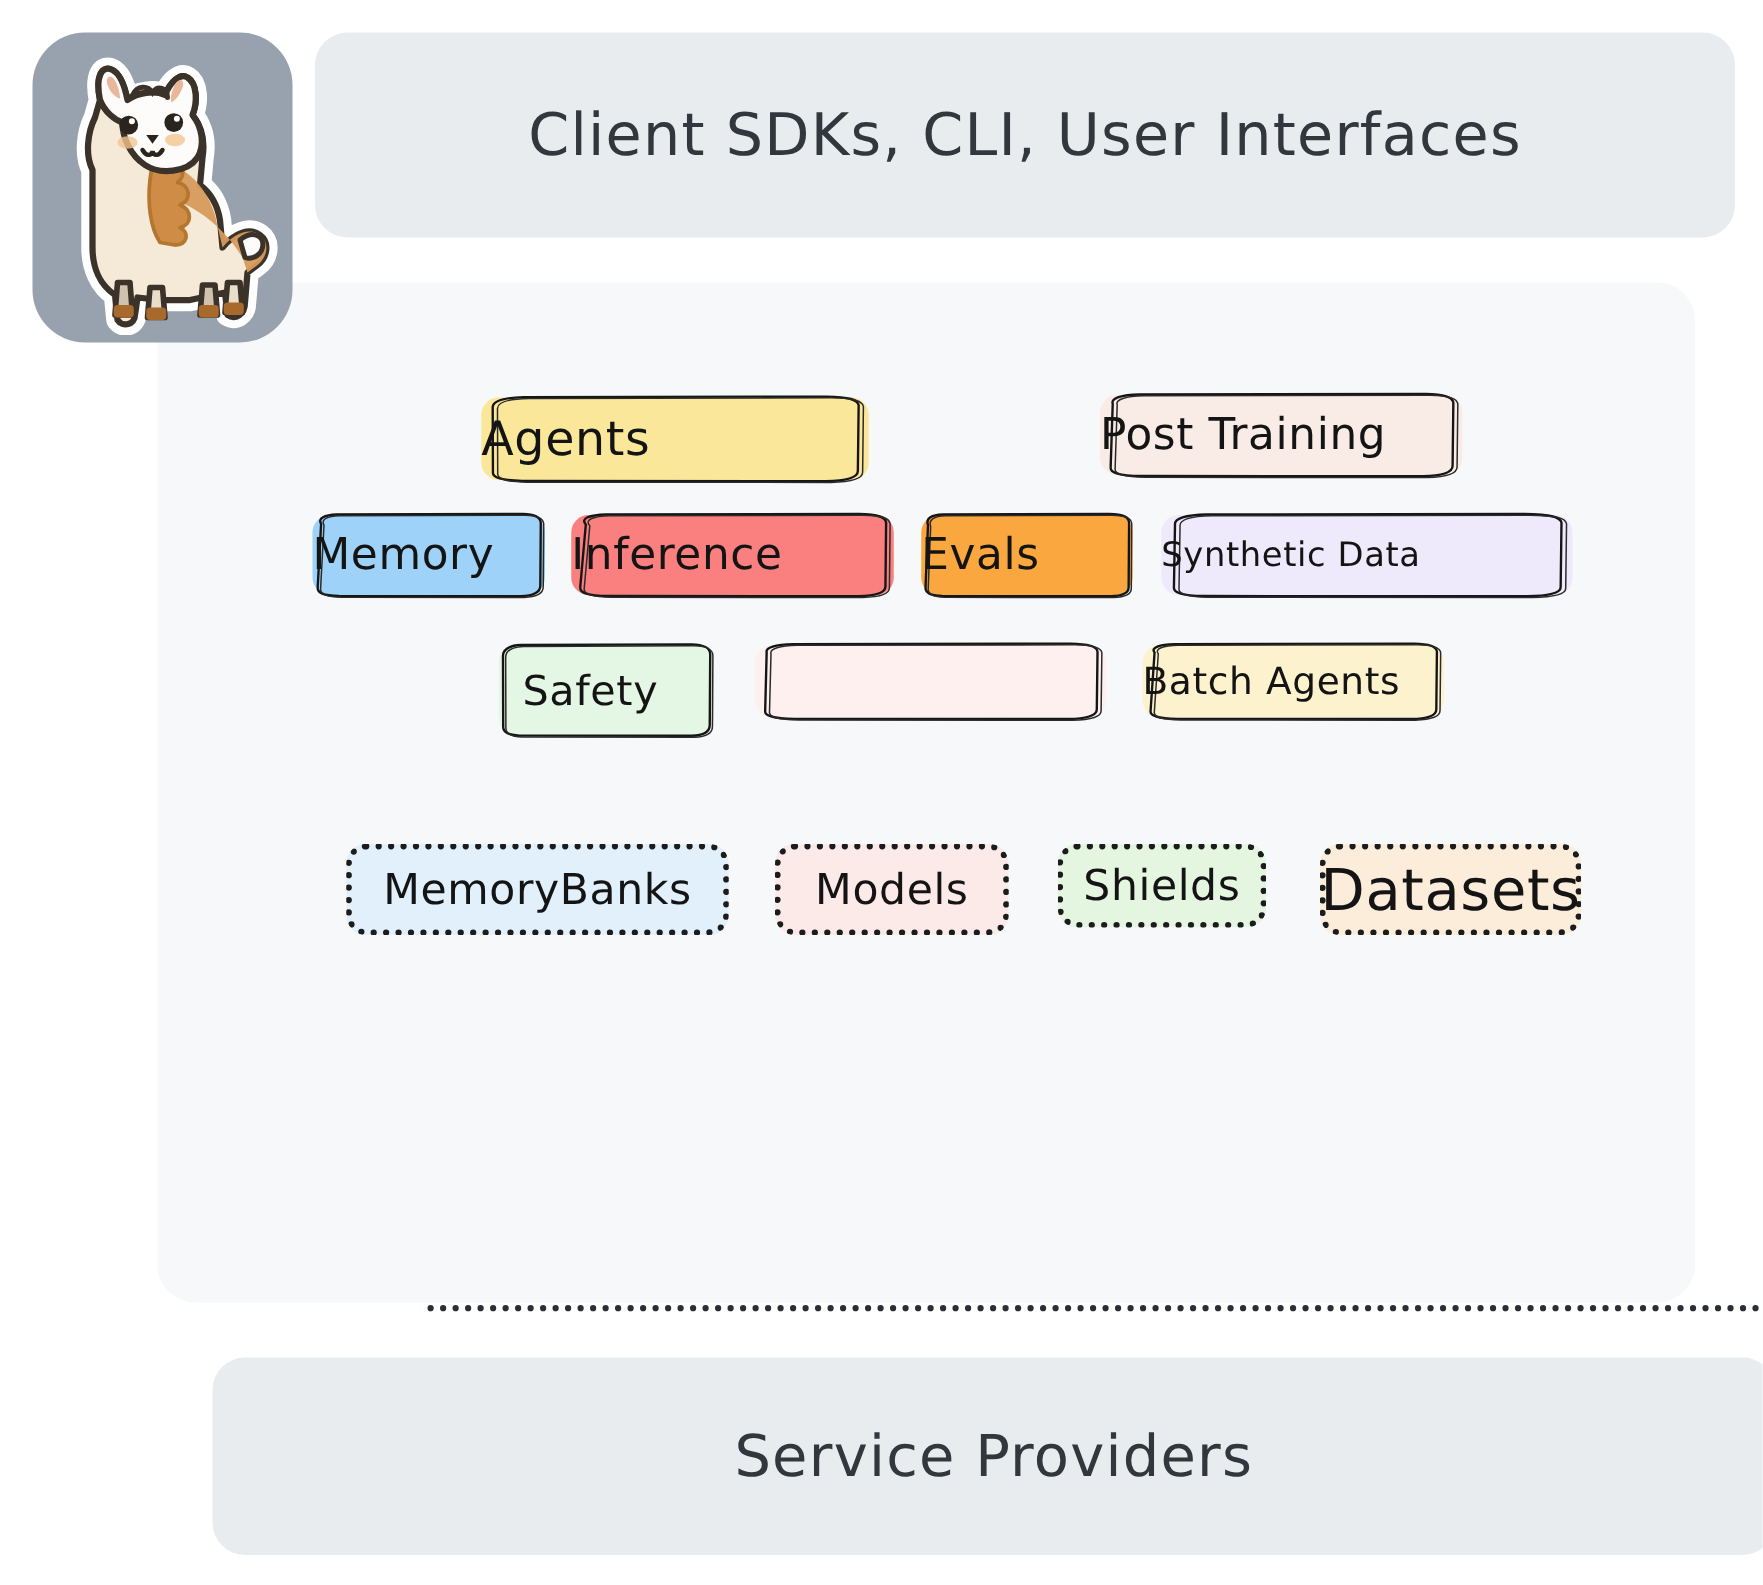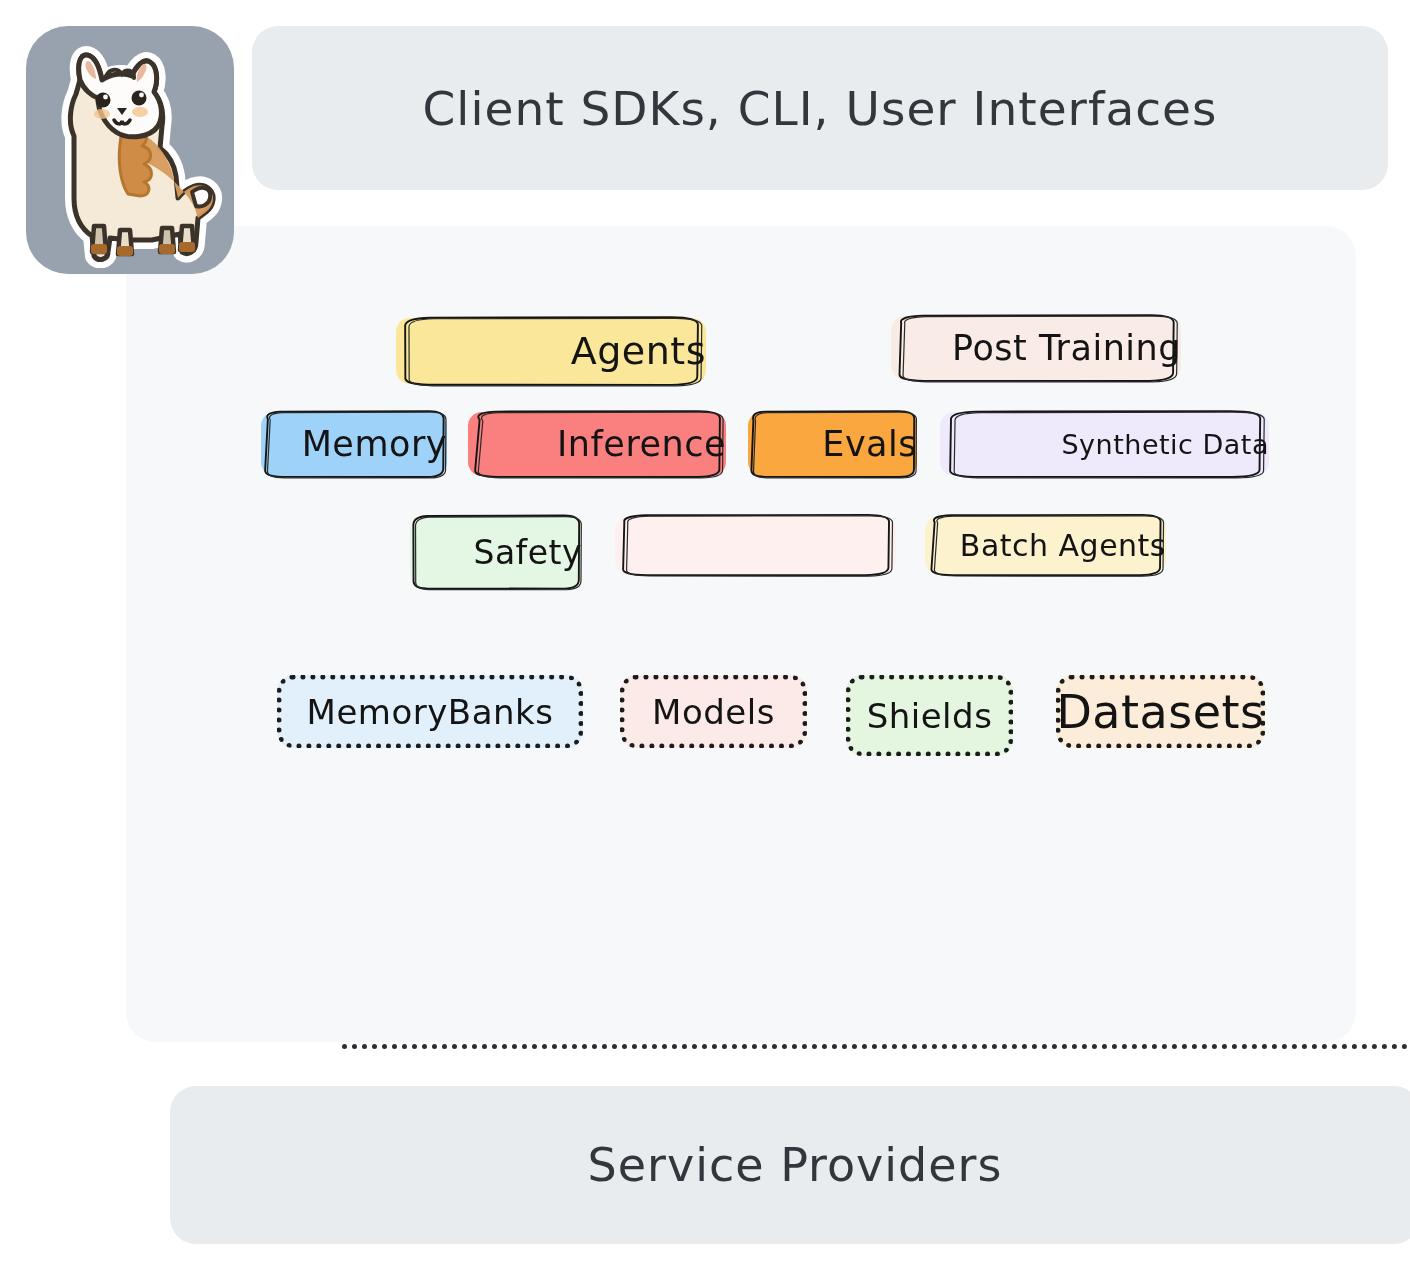--- a/index.html
+++ b/index.html
@@ -69,26 +69,25 @@
     height: 816px;
     background: #f7f8fa;
     border-radius: 30px;
   }
 
   
   .api-box {
     position: absolute;
     display: flex;
     align-items: center;
-    justify-content: flex-end;
+    justify-content: flex-start;
     box-sizing: border-box;
     border-radius: 14px;
     color: #141414;
     white-space: nowrap;
-    margin-left: 11px;
   }
   .api-box .sketch-border {
     position: absolute;
     left: -4px;
     top: -4px;
     width: calc(100% + 8px);
     height: calc(100% + 8px);
     pointer-events: none;
   }
   .api-box .box-label {
@@ -340,21 +339,21 @@
         <span class="box-label hand">Batch Agents</span>
       </div>
     </div>
   <div id="res-box-layer">
       <div class="res-box" style="left: 151px; top: 449px; width: 306px; height: 73px; background: rgb(225, 240, 251); font-size: 34px;">
         <span class="hand">MemoryBanks</span>
       </div>
       <div class="res-box" style="left: 494px; top: 449px; width: 187px; height: 73px; background: rgb(251, 234, 232); font-size: 34px;">
         <span class="hand">Models</span>
       </div>
-      <div class="res-box" style="left: 720px; top: 449px; width: 167px; height: 81px; background: rgb(228, 246, 224); font-size: 34px;">
+      <div class="res-box" style="left: 720px; top: 449px; width: 167px; height: 67px; background: rgb(228, 246, 224); font-size: 34px;">
         <span class="hand">Shields</span>
       </div>
       <div class="res-box" style="left: 930px; top: 449px; width: 209px; height: 73px; background: rgb(252, 237, 219); font-size: 46px;">
         <span class="hand">Datasets</span>
       </div>
     </div>
 
   <div id="divider"></div>
 
 </div>

